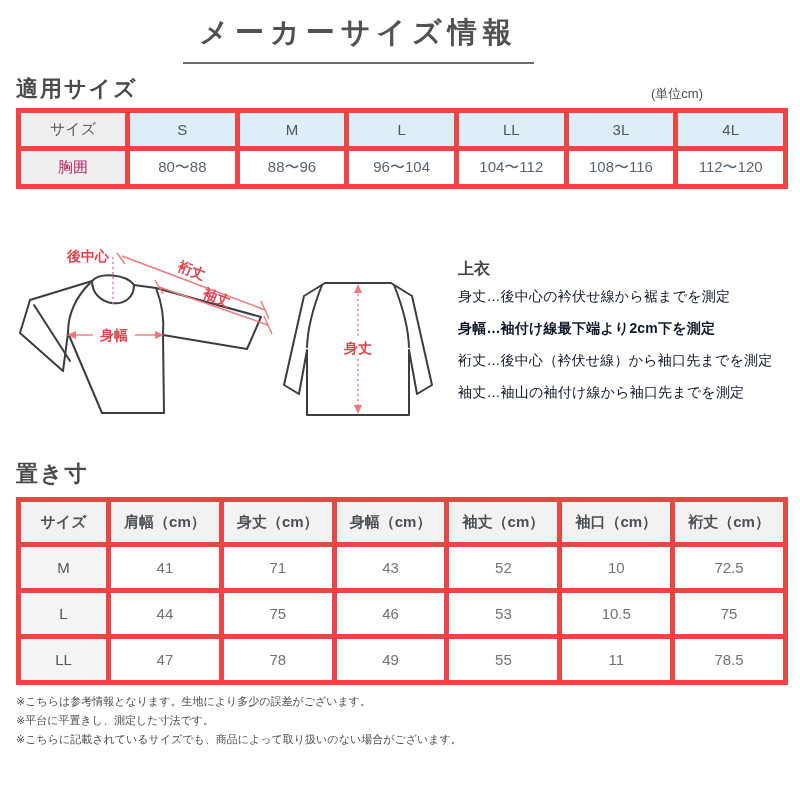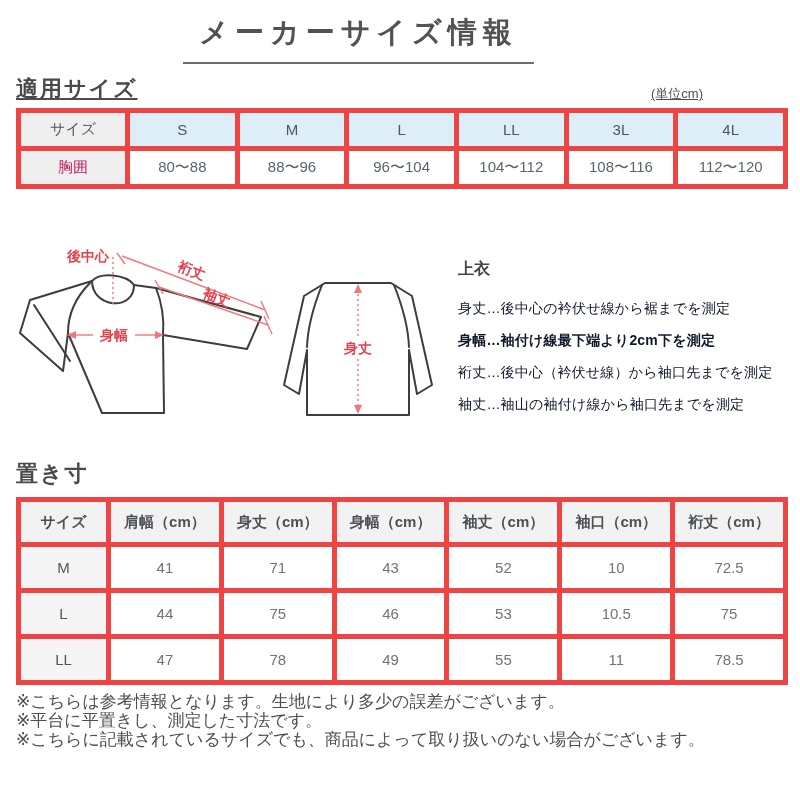--- a/index.html
+++ b/index.html
@@ -13,21 +13,21 @@
 
   
   .title-wrap { text-align:center; padding-top:13px; }
   .page-title {
     display:inline-block; font-size:29px; font-weight:bold; letter-spacing:6px;
     color:#525252; border-bottom:2px solid #6e6e6e; padding:0 16px 9px 16px;
   }
 
   
   .sec-row { display:flex; align-items:flex-end; justify-content:space-between;
-             margin:10px 14px 4px 16px;text-decoration:underline; }
+             margin:10px 14px 4px 16px; }
   .sec-head { font-size:22px; font-weight:bold; color:#4a4a4a; letter-spacing:2px; }
   .unit-note { font-size:13px; color:#4d4d4d; padding-bottom:1px; }
 
   
   table { border-collapse:collapse; table-layout:fixed; margin-left:16px; }
   th,td { border:5px solid #ef4444; text-align:center; vertical-align:middle;
           font-size:15px; overflow:hidden; white-space:nowrap; }
   .t1 { width:772px; }
   .t1 th, .t1 td { height:38px; font-weight:normal; }
   .t1 .corner { background:#efefef; color:#50555a; }
@@ -38,29 +38,29 @@
   .t2 { width:772px; }
   .t2 thead th { height:45px; background:#f2f2f2; font-weight:bold; color:#4d5156; }
   .t2 tbody th { height:46px; background:#f5f5f5; font-weight:normal; color:#50555a; }
   .t2 td { height:46px; color:#737373; }
 
   
   .diagram-row { position:relative; height:218px; margin-top:34px; }
   .shirt-front-svg { position:absolute; left:18px; top:0; }
   .shirt-back-svg  { position:absolute; left:282px; top:28px; }
   .measure-desc { position:absolute; left:458px; top:36px; width:340px; }
-  .desc-head { font-size:16px; font-weight:bold; color:#444; margin-bottom:12px; }
+  .desc-head { font-size:16px; font-weight:bold; color:#444; margin-bottom:0; }
   .desc-line { font-size:14px; color:#0f172a; line-height:32px; letter-spacing:0.2px; }
   .desc-line.emph { font-weight:bold; }
 
   .sec-head.second { margin:18px 0 8px 16px; display:block; }
 
   
   .notes { margin:7px 0 0 16px; }
-  .note-line { font-size:17px; color:#4d4d4d; line-height:19px; }
+  .note-line { font-size:11px; color:#4d4d4d; line-height:19px; }
 
   
   .outline { fill:#ffffff; stroke:#3d3d3d; stroke-width:2; stroke-linejoin:round; stroke-linecap:round; }
   .seam { fill:none; stroke:#3d3d3d; stroke-width:2; stroke-linecap:round; }
   .rline { stroke:#f2757d; stroke-width:1.4; fill:none; }
   .rdot  { stroke:#f2757d; stroke-width:1.4; fill:none; stroke-dasharray:2 3; }
   .rhead { fill:#f2757d; stroke:none; }
   .rtext { fill:#e8404d; font-size:14px; font-weight:bold; font-family:"Liberation Sans","DejaVu Sans",sans-serif; }
 </style>
 </head>

